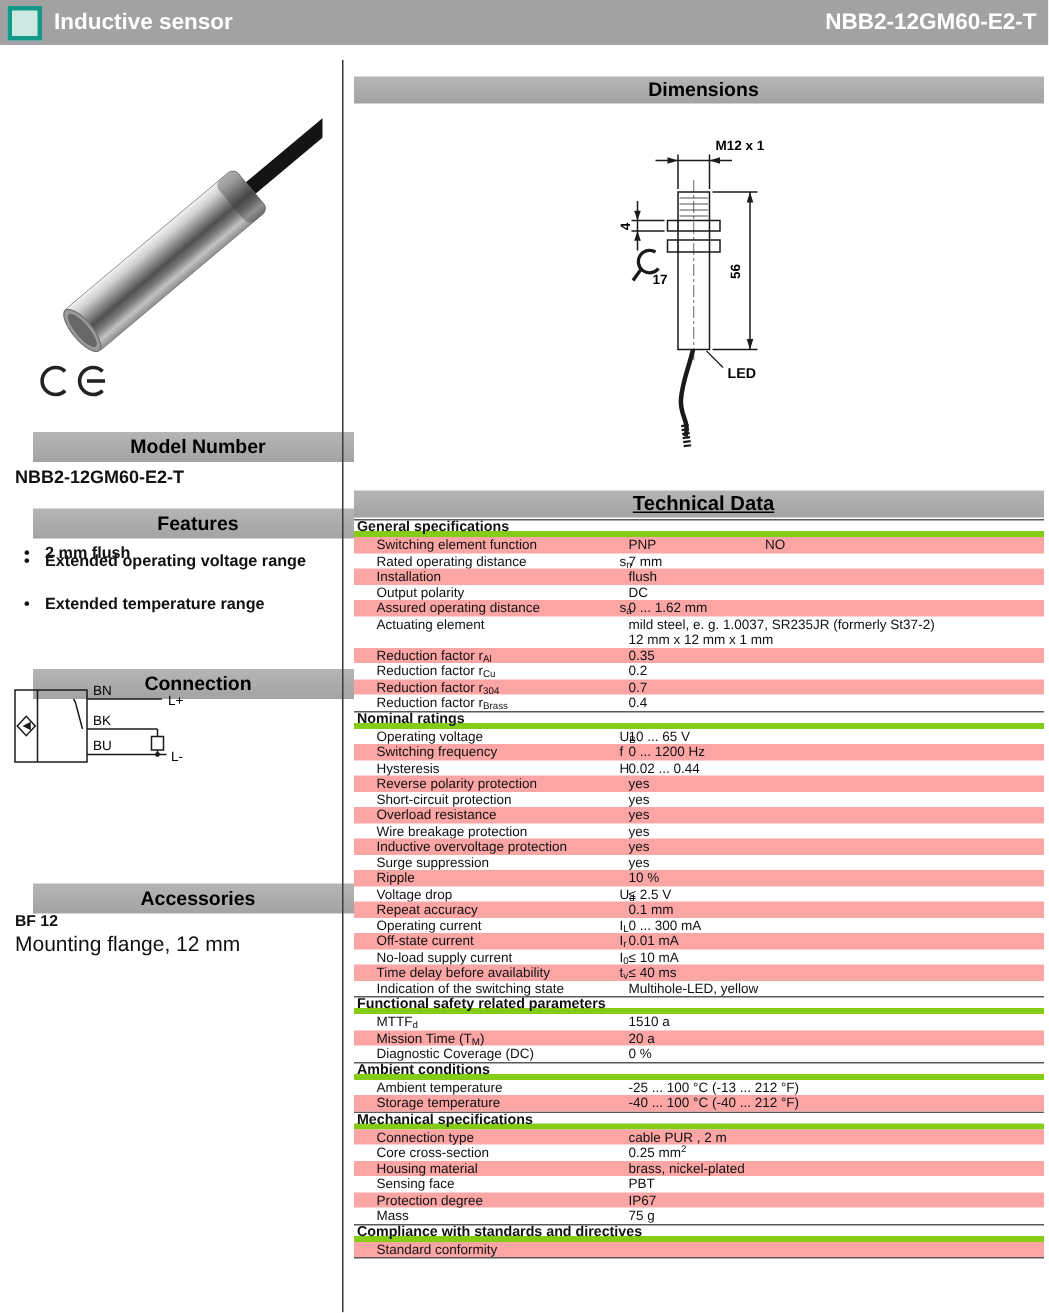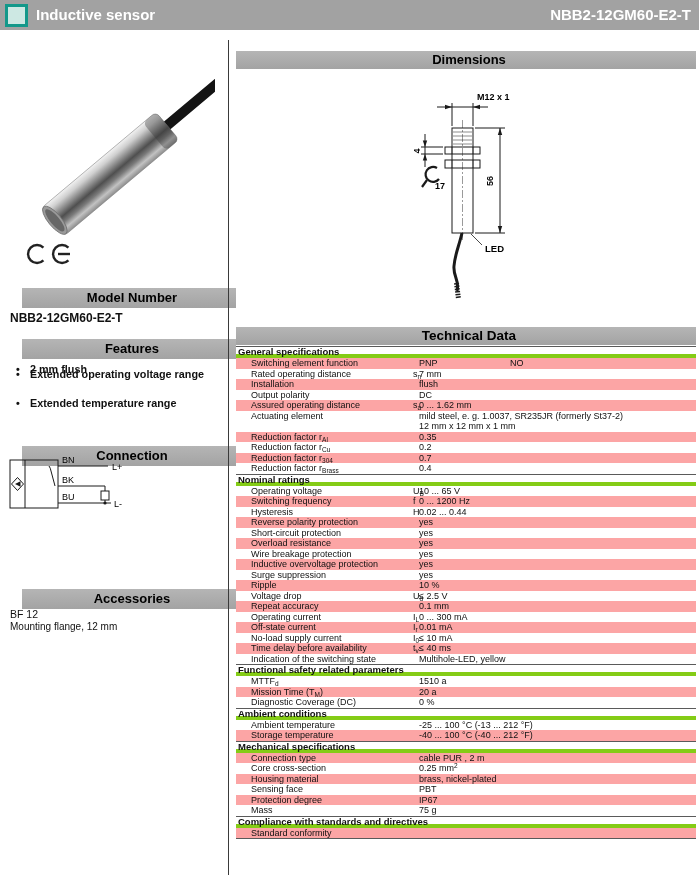--- a/index.html
+++ b/index.html
@@ -105,22 +105,22 @@
     <text x="54" y="13" font-size="9">BN</text>
     <text x="54" y="33" font-size="9">BK</text>
     <text x="54" y="50" font-size="9">BU</text>
     <text x="104" y="20" font-size="9">L+</text>
     <text x="106" y="57" font-size="9">L-</text>
   </svg>
 
   <div class="secbar left" style="top:589px;">
     <span>Accessories</span>
   </div>
-  <div class="plain" style="left:10px;top:608px;font-weight:normal;text-align:center;">BF 12</div>
-  <div class="plain" style="left:10px;top:621px;font-size:10px;">Mounting flange, 12 mm</div>
+  <div class="plain" style="left:10px;top:608px;font-weight:bold;text-align:center;">BF 12</div>
+  <div class="plain" style="left:10px;top:621px;font-size:14px;">Mounting flange, 12 mm</div>
 
   <div class="divider"></div>
 
   <div class="secbar right" style="top:51px;">
     <span>Dimensions</span>
   </div>
 
   <svg style="position:absolute;left:385px;top:86px;" width="230" height="235" viewBox="0 0 230 235">
     <g stroke="#1a1a1a" stroke-width="1" fill="none">
 
@@ -167,21 +167,21 @@
 
       <line x1="86" y1="148" x2="97" y2="159" stroke-width="0.8"></line>
     </g>
     <text x="92" y="14" font-size="9" font-weight="bold">M12 x 1</text>
     <text x="33" y="67" font-size="9" font-weight="bold" text-anchor="middle" transform="rotate(-90 33 65)">4</text>
     <text x="50" y="103" font-size="9" font-weight="bold">17</text>
     <text x="108" y="95" font-size="9" font-weight="bold" text-anchor="middle" transform="rotate(-90 108 95)">56</text>
     <text x="100" y="166" font-size="9.5" font-weight="bold">LED</text>
   </svg>
 
-  <div class="secbar right" style="top:327px;font-size:13.5px;">
+  <div class="secbar right" style="top:327px;font-size:13.5px;text-decoration:underline;">
     <span>Technical Data</span>
   </div>
   <div id="td-table">
       <div class="td-sec">General specifications</div>
       <div class="td-row shaded">
         <span class="td-lab">Switching element function</span>
         <span class="td-sym"></span>
         <span class="td-val">PNP</span>
         <span class="td-val2">NO</span>
       </div>

